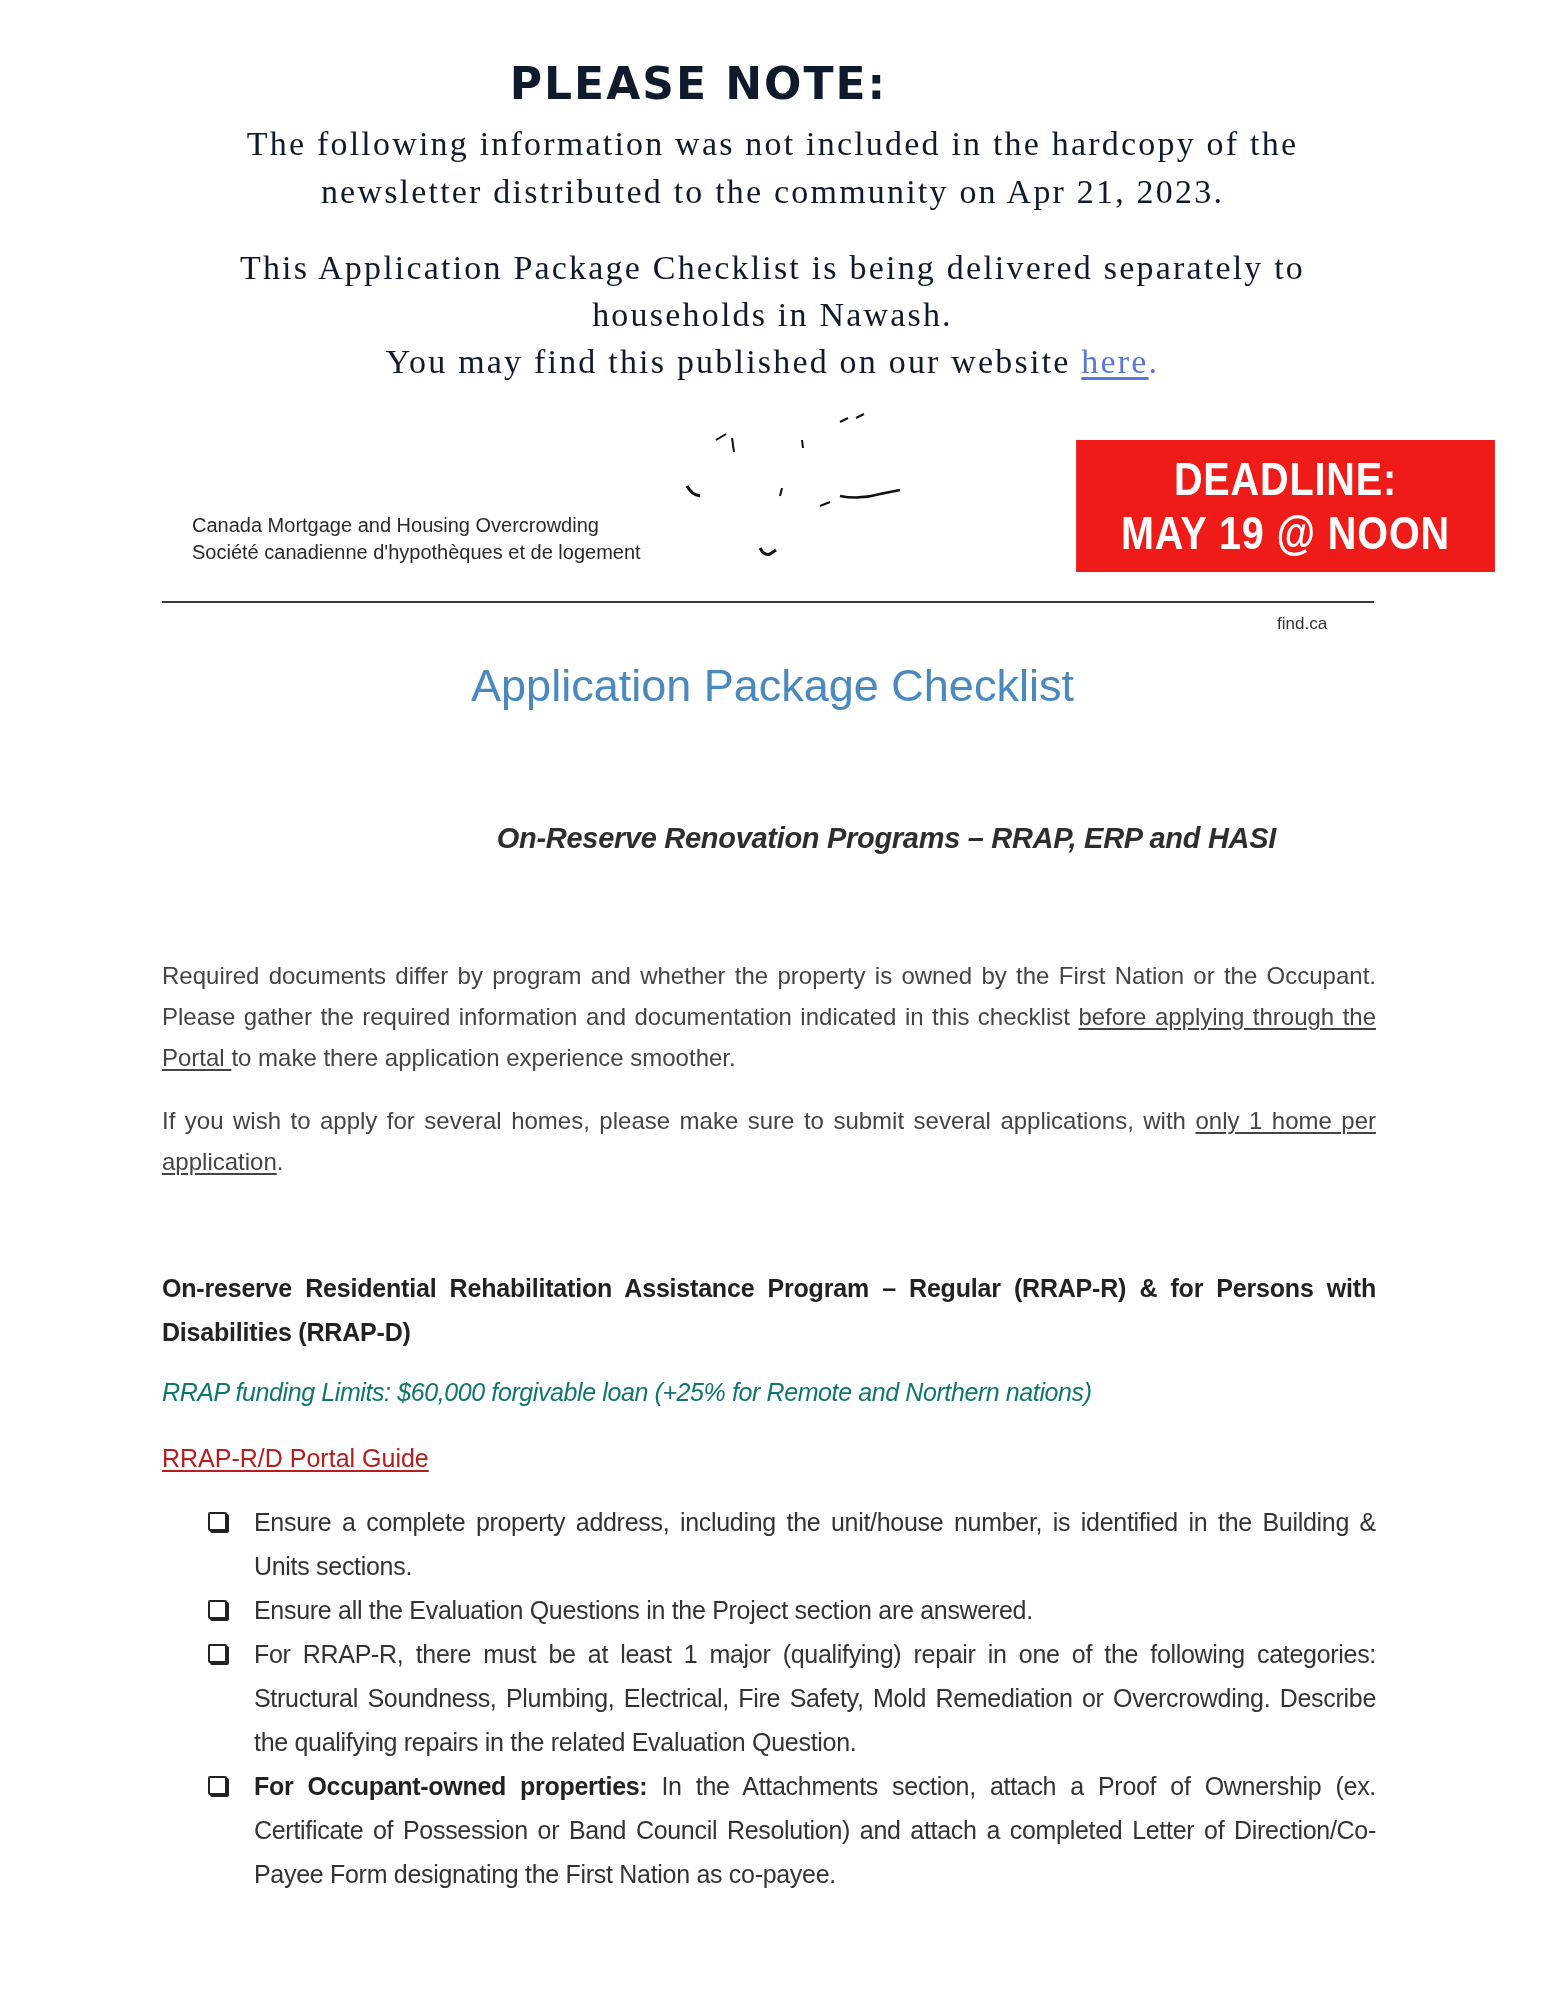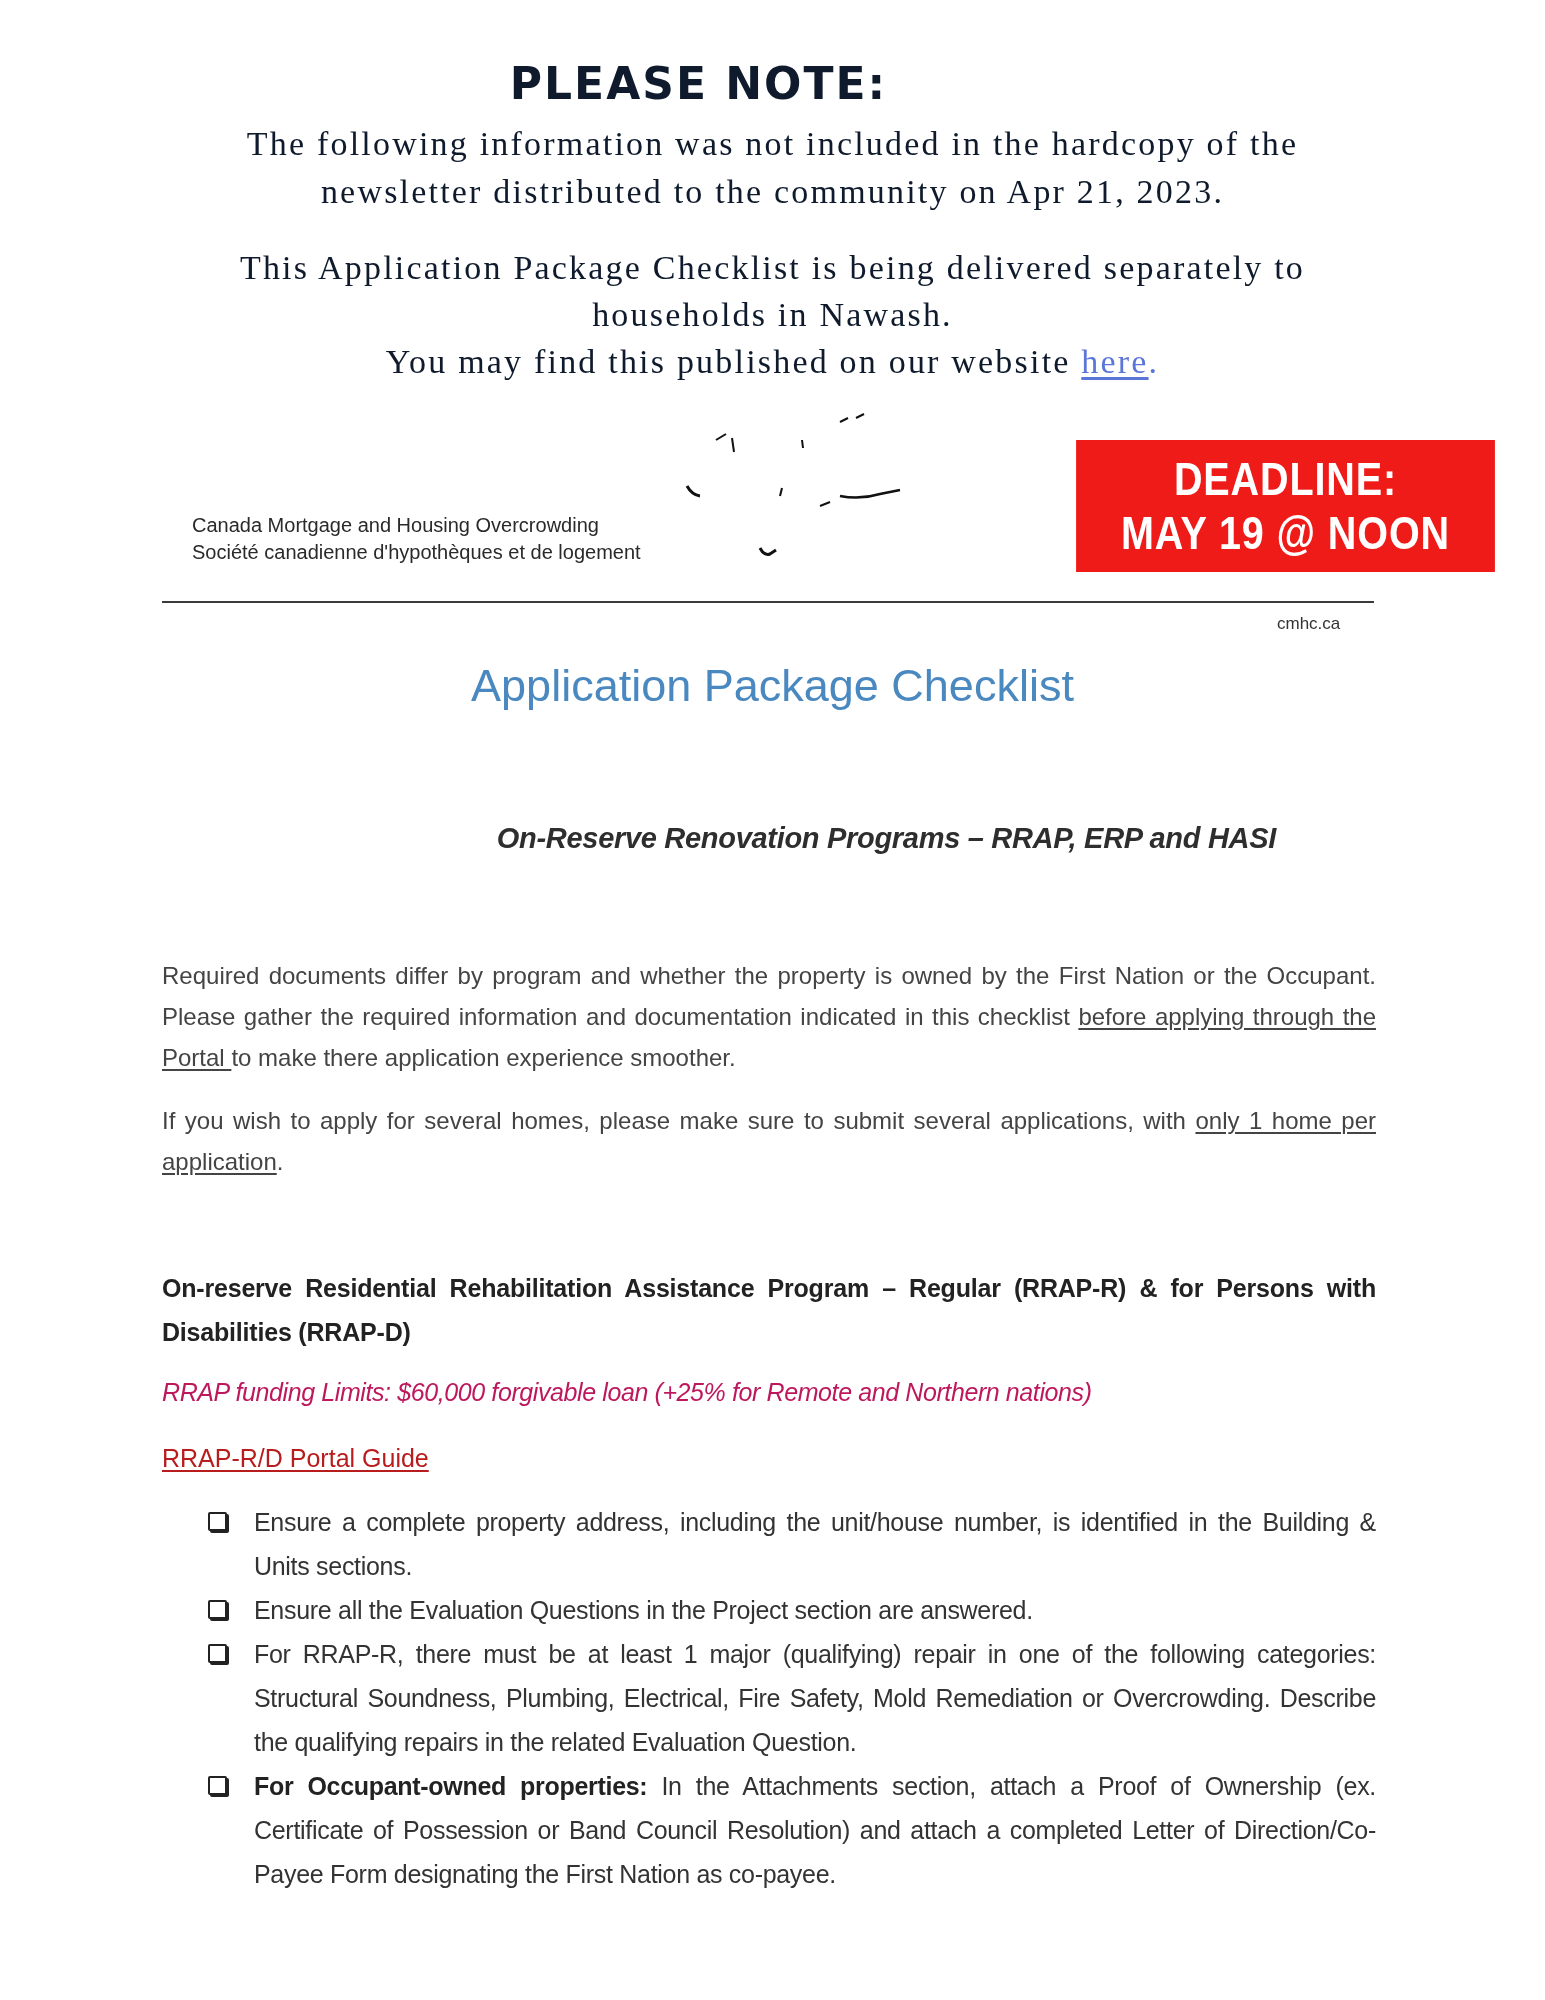--- a/index.html
+++ b/index.html
@@ -150,21 +150,21 @@
       text-align: justify;
       letter-spacing: -0.2px;
     }
     .funding {
       position: absolute;
       left: 162px;
       top: 1378px;
       font-family: "Liberation Sans", sans-serif;
       font-style: italic;
       font-size: 25px;
-      color: #be185d;
+      color: #0f766e;
       letter-spacing: -0.4px;
     }
     .portal-link {
       position: absolute;
       left: 162px;
       top: 1444px;
       font-family: "Liberation Sans", sans-serif;
       font-size: 25px;
       color: #b91c1c;
       text-decoration: underline;
@@ -230,21 +230,21 @@
 <div class="deadline">
   <div>DEADLINE:</div>
   <div>MAY 19 @ NOON</div>
 </div>
 
 <div class="cmhc-name">
   <div>Canada Mortgage and Housing Overcrowding</div>
   <div>Société canadienne d'hypothèques et de logement</div>
 </div>
 <div class="rule"></div>
-<div class="cmhc-url">cmhc.ca</div>
+<div class="cmhc-url">find.ca</div>
 
 <div class="doc-title">Application Package Checklist</div>
 <div class="doc-subtitle">On-Reserve Renovation Programs – RRAP, ERP and HASI</div>
 
 <div class="body-text" style="top:955px;"><span>Required documents differ by program and whether the property is owned by the First Nation or the Occupant. Please gather the required information and documentation indicated in this checklist </span><span class="underlined">before applying through the Portal </span><span>to make there application experience smoother.</span></div>
 
 <div class="body-text" style="top:1100px;"><span>If you wish to apply for several homes, please make sure to submit several applications, with </span><span class="underlined">only 1 home per application</span><span>.</span></div>
 
 <div class="section-head">On-reserve Residential Rehabilitation Assistance Program – Regular (RRAP-R) &amp; for Persons with Disabilities (RRAP-D)</div>
 

